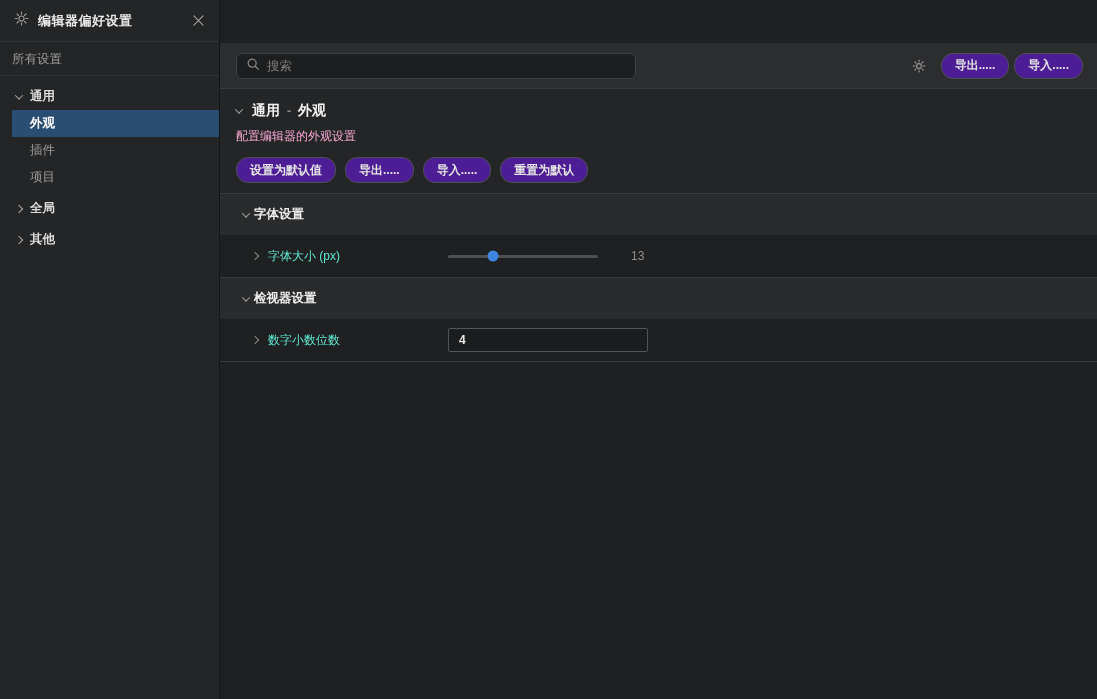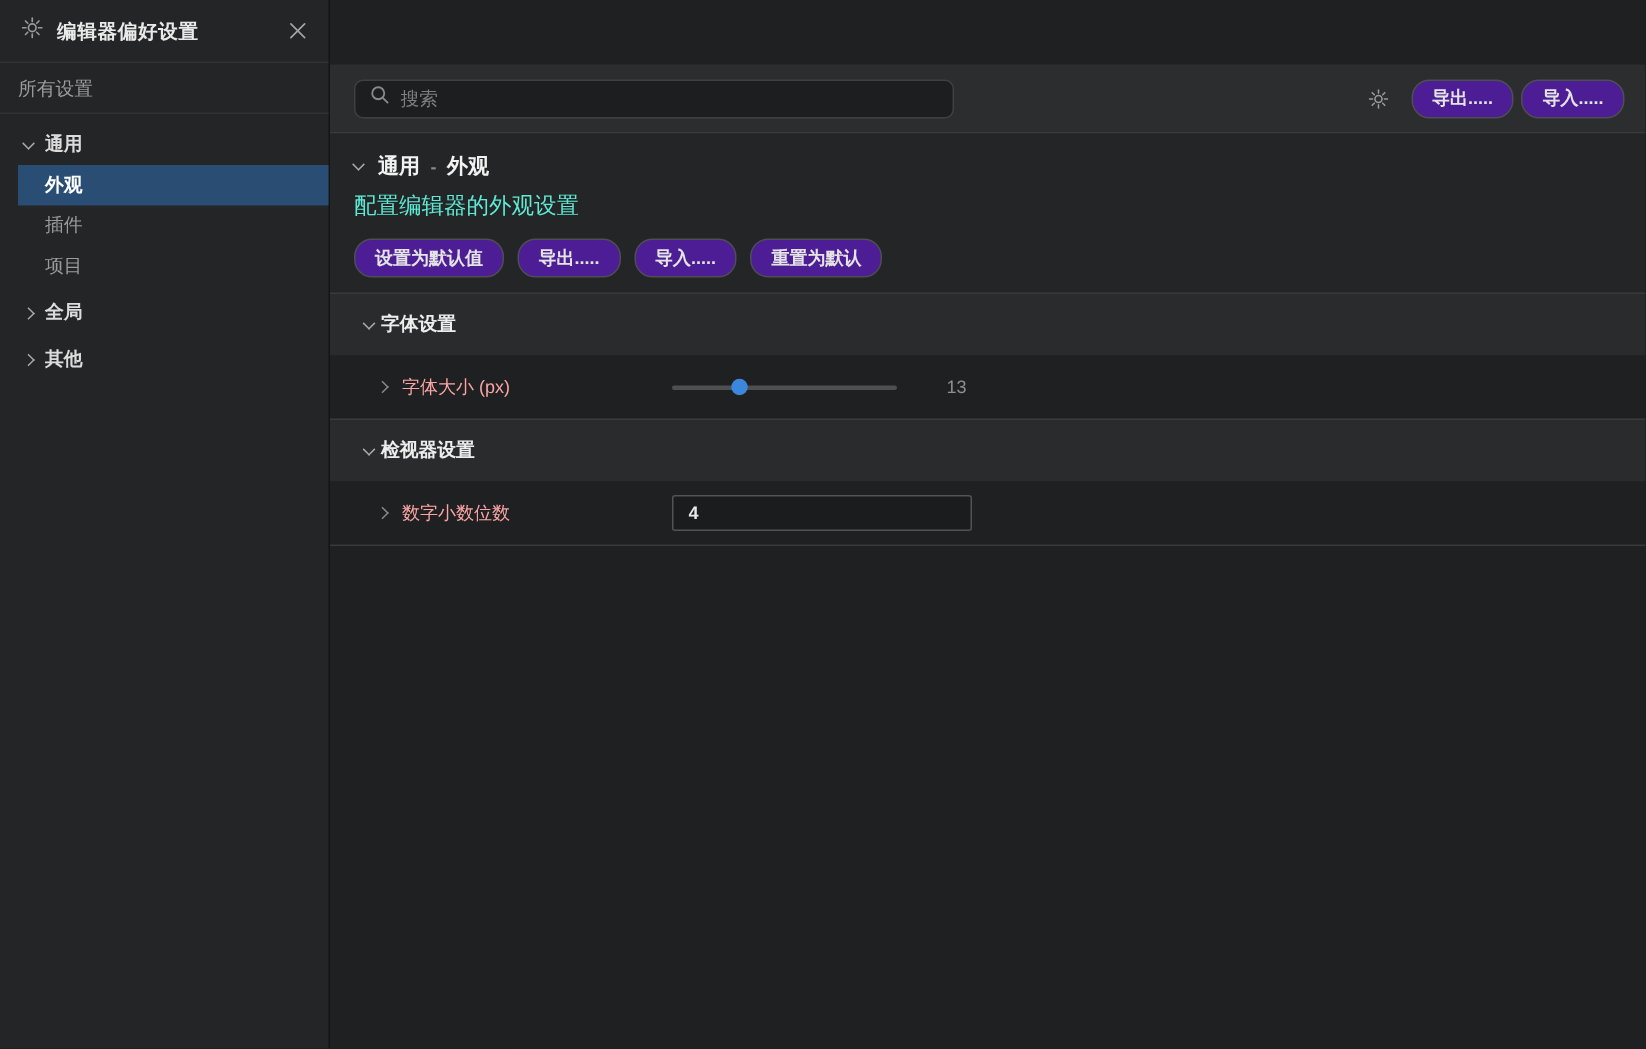--- a/index.html
+++ b/index.html
@@ -36,27 +36,27 @@
   .icon-btn { display:flex; align-items:center; justify-content:center; width:22px; height:22px; margin-right:11px; cursor:pointer; }
   .btn { height:26px; background:#4c1d95; border:1px solid #4e4f50; border-radius:12px; color:#e4e4e4; font-size:12px; font-weight:bold; padding:0 13px; display:inline-flex; align-items:center; cursor:pointer; font-family:"Liberation Sans", sans-serif; }
   .toolbar .btn + .btn { margin-left:5px; }
 
   .content { flex:1; display:flex; flex-direction:column; min-height:0; }
   .page-head { background:#242526; padding:13px 16px 10px 16px; flex:0 0 auto; }
   .title-row { display:flex; align-items:center; }
   .title-row .chev { margin-right:10px; }
   .bc { font-size:14px; font-weight:bold; color:#f2f2f2; }
   .bc-sep { color:#8a8a8a; font-size:12px; font-weight:bold; margin:0 7px; }
-  .subtitle { color:#5eead4; font-size:15px; margin-top:8px; }
+  .subtitle { color:#f9a8d4; font-size:12px; margin-top:8px; }
   .actions { margin-top:12px; display:flex; gap:9px; }
 
   .sec-header { height:42px; flex:0 0 auto; background:#2a2b2c; border-top:1px solid #393a3b; display:flex; align-items:center; padding-left:23px; gap:5px; }
   .sec-title { font-size:12.5px; font-weight:bold; color:#ededed; }
   .row { height:42px; flex:0 0 auto; background:#1f2021; display:flex; align-items:center; }
-  .row-label { width:228px; flex:0 0 auto; padding-left:32px; display:flex; align-items:center; gap:10px; color:#fca5a5; font-size:12px; }
+  .row-label { width:228px; flex:0 0 auto; padding-left:32px; display:flex; align-items:center; gap:10px; color:#5eead4; font-size:12px; }
   .row-control { display:flex; align-items:center; }
 
   .slider { width:150px; height:3px; background:#4e4f50; border-radius:2px; position:relative; cursor:pointer; }
   .slider-thumb { position:absolute; top:50%; width:11px; height:11px; background:#3d86dd; border-radius:50%; transform:translate(-50%,-50%); }
   .slider-value { margin-left:33px; color:#8f8f8f; font-size:12px; }
 
   .num-input { width:200px; height:24px; background:#1b1c1d; border:1px solid #525354; border-radius:2px; color:#e8e8e8; font-size:12px; font-weight:bold; padding-left:10px; outline:none; font-family:"Liberation Sans", sans-serif; }
 
   .end-divider { height:1px; flex:0 0 auto; background:#38393a; }
   .fill { flex:1; background:#1f2021; }

